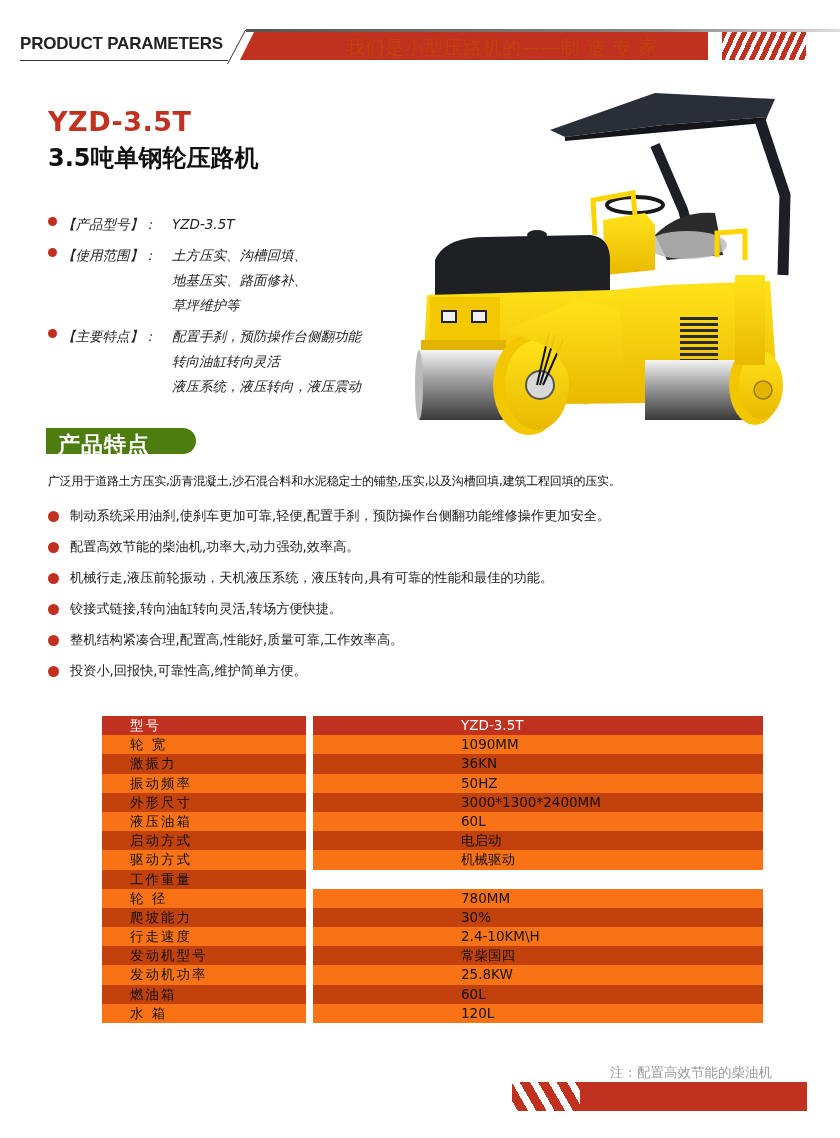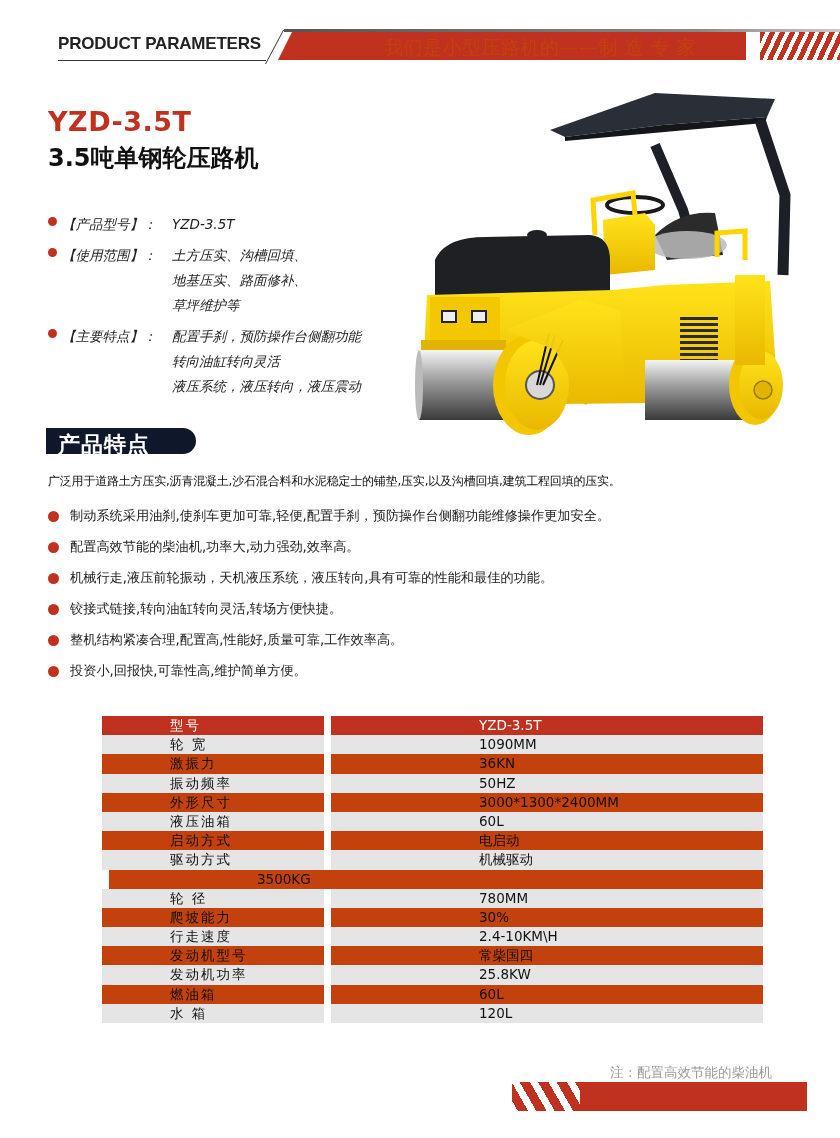--- a/index.html
+++ b/index.html
@@ -1,20 +1,20 @@
 <!DOCTYPE html>
 <html><head>
 <meta charset="utf-8">
 <style>
   * { box-sizing: border-box; margin: 0; padding: 0; }
   html, body { width: 840px; height: 1138px; background: #ffffff; overflow: hidden; }
   body { position: relative; font-family: "DejaVu Sans", "Liberation Sans", sans-serif; color: #1a1a1a; }
 
   
-  .hdr { position: absolute; left: 0; top: 26px; width: 692px; height: 40px; margin-left: 38px; }
+  .hdr { position: absolute; left: 0; top: 26px; width: 692px; height: 40px; }
   .hdr-en { position: absolute; left: 20px; top: 8px; font-family: "Liberation Sans", sans-serif; font-weight: bold; font-size: 17px; color: #222; letter-spacing: -0.2px; }
   .hdr-underline { position: absolute; left: 20px; top: 34px; width: 208px; height: 1px; background: #333; }
   .hdr-slash-line { position: absolute; left: 227px; top: 4px; width: 1px; height: 34px; background: #333; transform: skewX(-28deg); transform-origin: bottom left; }
   .hdr-topline { position: absolute; left: 246px; top: 3px; width: 594px; height: 3px; background: linear-gradient(90deg, #555 0%, #888 70%, #ddd 100%); }
   .hdr-red { position: absolute; left: 240px; top: 6px; width: 468px; height: 28px; background: #c0321f; clip-path: polygon(14px 0, 100% 0, 100% 100%, 0 100%); }
   .hdr-cn { position: absolute; left: 346px; top: 9px; font-size: 19px; color: #c2410c; letter-spacing: 0.5px; white-space: nowrap; }
   .hdr-stripes { position: absolute; left: 722px; top: 6px; width: 84px; height: 28px;
     background: repeating-linear-gradient(115deg, #c0321f 0 5px, transparent 5px 9px); }
 
   
@@ -26,37 +26,37 @@
   .spec-item { position: relative; padding-left: 14px; margin-bottom: 6px; font-style: italic; }
   .spec-item .dot { position: absolute; left: 0; top: 5px; width: 9px; height: 9px; border-radius: 50%; background: #c0321f; }
   .spec-row { display: flex; line-height: 25px; }
   .spec-label { width: 110px; white-space: nowrap; }
   .spec-values { display: flex; flex-direction: column; }
 
   
   .machine { position: absolute; left: 405px; top: 85px; width: 420px; height: 385px; }
 
   
-  .sec-head { position: absolute; left: 46px; top: 428px; width: 150px; height: 26px; background: #0f172a; border-radius: 0 16px 16px 0; }
+  .sec-head { position: absolute; left: 46px; top: 428px; width: 150px; height: 26px; background: #4d7c0f; border-radius: 0 16px 16px 0; }
   .sec-head span { position: absolute; left: 12px; top: 2px; color: #fff; font-size: 22px; font-weight: bold; letter-spacing: 1px; }
 
   .intro { position: absolute; left: 48px; top: 473px; font-size: 12px; font-weight: normal; color: #111; white-space: nowrap; letter-spacing: -0.2px; }
 
   .features { position: absolute; left: 48px; top: 506px; }
   .feature { position: relative; height: 31px; padding-left: 22px; font-size: 13.2px; color: #222; white-space: nowrap; line-height: 20px; }
   .feature .dot { position: absolute; left: 0; top: 5px; width: 11px; height: 11px; border-radius: 50%; background: #c0321f; }
 
   
   .ptable { position: absolute; left: 102px; top: 716px; width: 661px; }
   .prow { display: flex; height: 19.2px; }
-  .pcell-l { width: 222px; padding-left: 68px; font-size: 13.5px; line-height: 19px; letter-spacing: 2px; white-space: nowrap; }
+  .pcell-l { width: 204px; padding-left: 28px; font-size: 13.5px; line-height: 19px; letter-spacing: 2px; white-space: nowrap; }
   .pcell-gap { width: 7px; background: #fff; }
   .pcell-r { flex: 1; padding-left: 148px; font-size: 13.5px; line-height: 19px; white-space: nowrap; }
   .prow.head .pcell-l, .prow.head .pcell-r { background: #c0321f; color: #fff; }
-  .prow.shade .pcell-l, .prow.shade .pcell-r { background: #e5e5e5; color: #111; }
+  .prow.shade .pcell-l, .prow.shade .pcell-r { background: #f97316; color: #111; }
   .prow.plain .pcell-l, .prow.plain .pcell-r { background: #c2410c; color: #111; }
 
   
   .note { position: absolute; left: 610px; top: 1064px; font-size: 13.5px; color: #999; white-space: nowrap; }
   .foot-bar { position: absolute; left: 580px; top: 1082px; width: 227px; height: 29px; background: #c0321f; }
   .foot-stripes { position: absolute; left: 512px; top: 1082px; width: 78px; height: 29px;
     background: repeating-linear-gradient(-120deg, transparent 0 4px, #c0321f 4px 13px, transparent 13px 16px); }
 </style>
 </head>
 <body>
@@ -230,22 +230,22 @@
       <div class="pcell-l">启动方式</div>
       <div class="pcell-gap"></div>
       <div class="pcell-r">电启动</div>
     </div>
   <div class="prow shade">
       <div class="pcell-l">驱动方式</div>
       <div class="pcell-gap"></div>
       <div class="pcell-r">机械驱动</div>
     </div>
   <div class="prow plain">
-      <div class="pcell-gap"></div>
-      <div class="pcell-r">3500KG</div>
+      <div class="pcell-l">工作重量</div>
+      <div class="pcell-gap"></div>
     </div>
   <div class="prow shade">
       <div class="pcell-l">轮 径</div>
       <div class="pcell-gap"></div>
       <div class="pcell-r">780MM</div>
     </div>
   <div class="prow plain">
       <div class="pcell-l">爬坡能力</div>
       <div class="pcell-gap"></div>
       <div class="pcell-r">30%</div>

